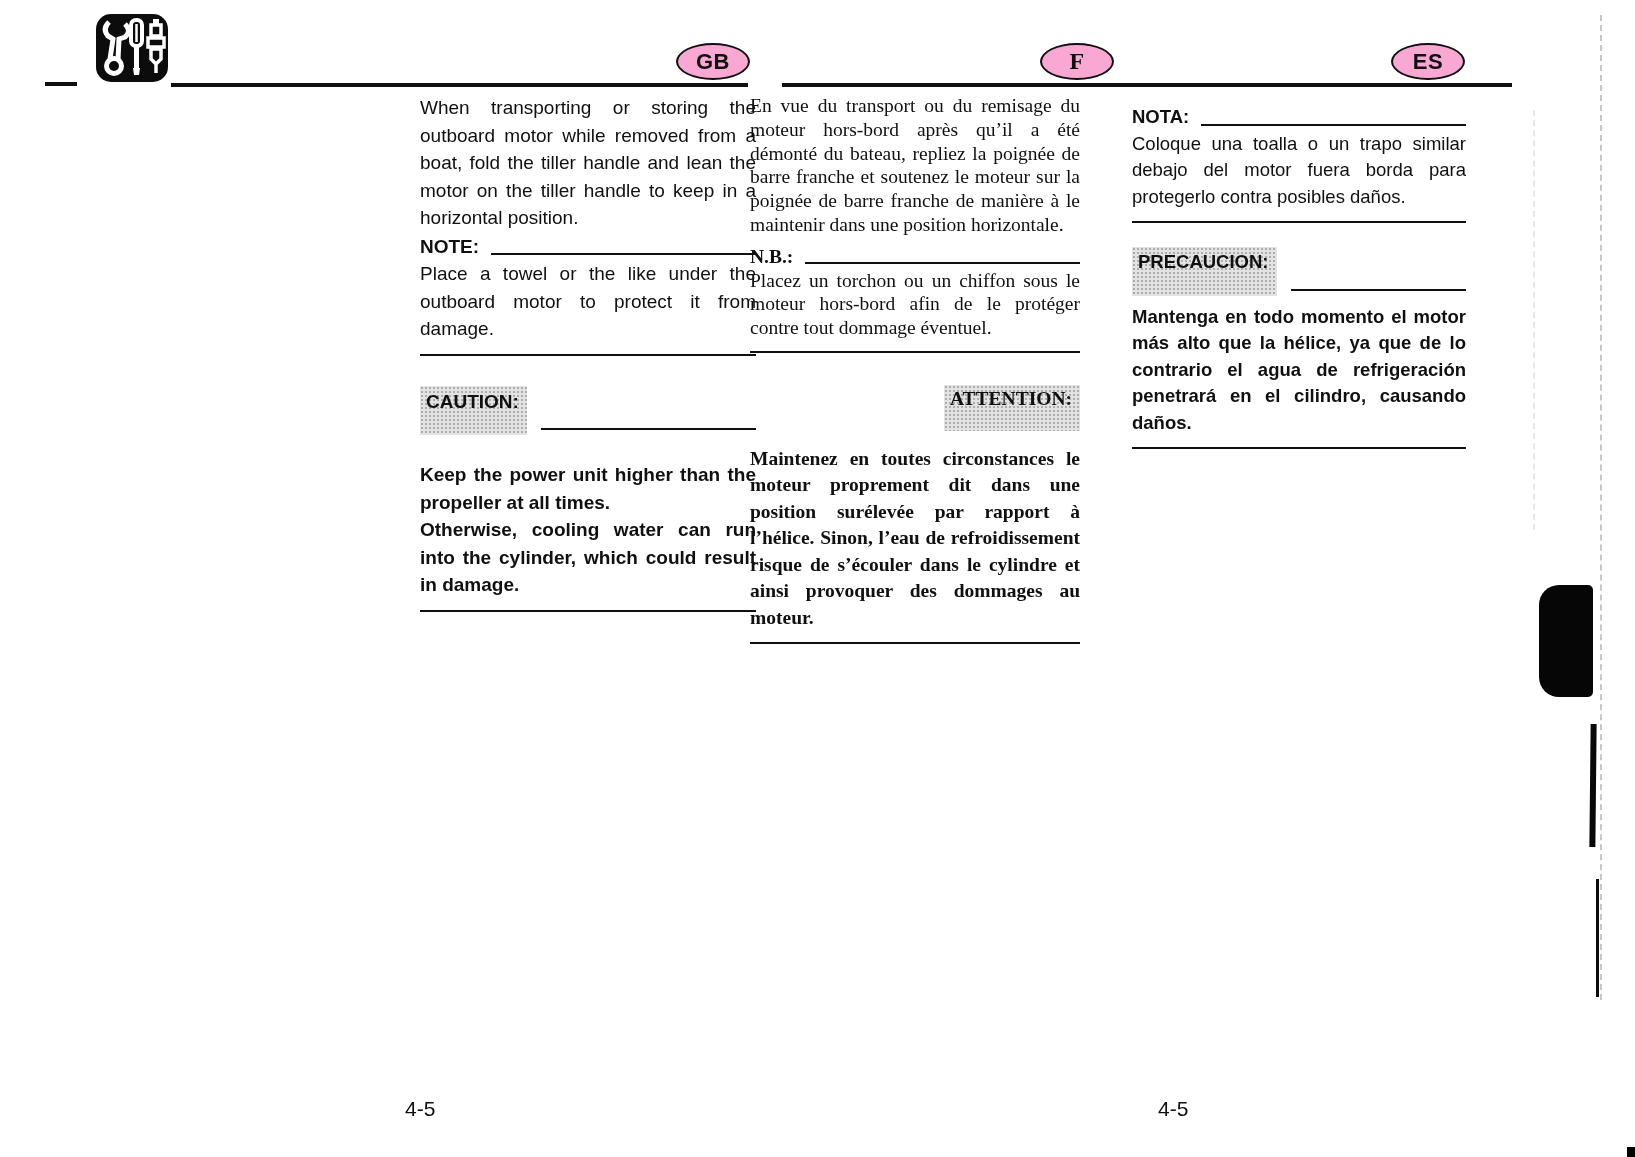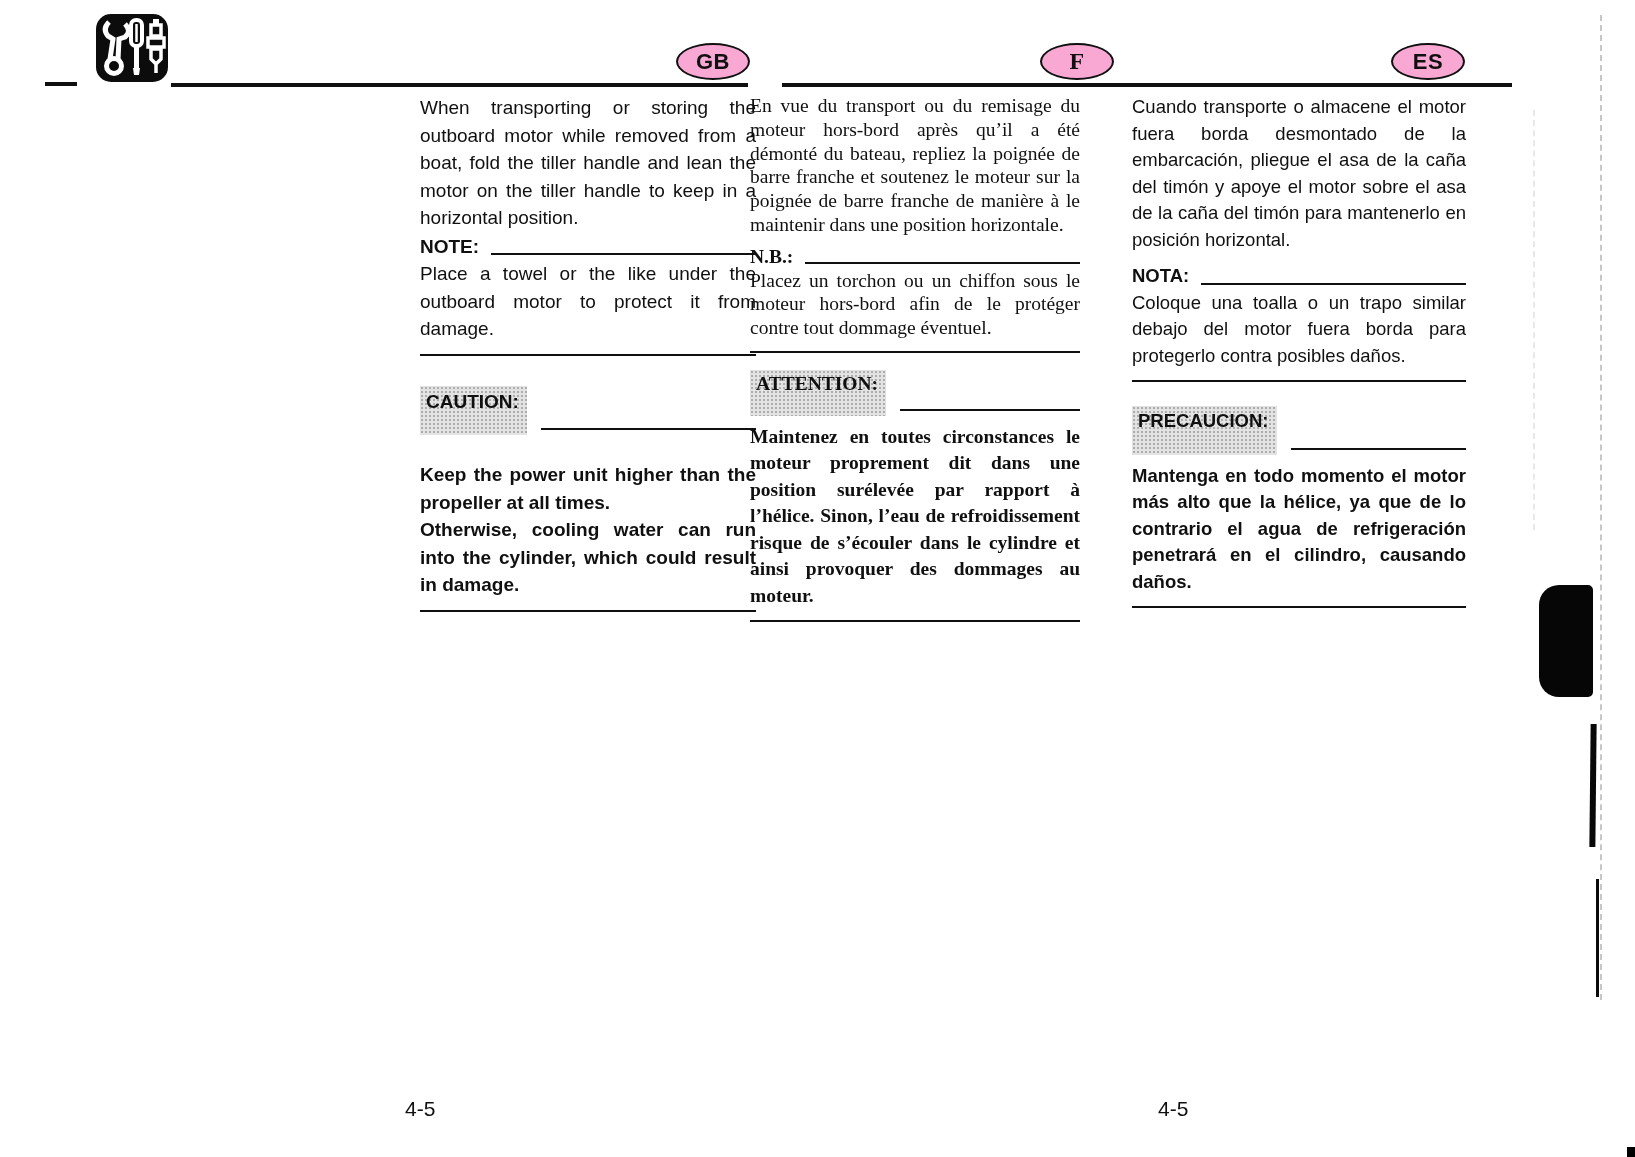--- a/index.html
+++ b/index.html
@@ -41,21 +41,21 @@
   .col-fr .note-row { margin-top:8px; }
   .col-es .note-row { margin-top:10px; }
   .note-label { font-weight:bold; white-space:nowrap; }
   .col-fr .note-label { font-family:"Liberation Serif", serif; font-size:19.5px; }
   .note-rule { flex:1; border-bottom:2.5px solid #101010; margin:0 0 5px 12px; }
 
   .section-rule { border-bottom:2.5px solid #101010; margin-top:11px; }
 
   .caution-row { display:flex; align-items:flex-end; }
   .col-gb .caution-row { margin-top:30px; }
-  .col-fr .caution-row { margin-top:17px; }
+  .col-fr .caution-row { margin-top:32px;flex-direction:column; }
   .col-es .caution-row { margin-top:24px; }
   .caution-label {
     font-weight:bold; white-space:nowrap; padding:2px 8px 20px 6px;
     background-color:#e3e3e3;
     background-image:radial-gradient(circle, #9a9a9a 24%, rgba(0,0,0,0) 28%);
     background-size:4px 4px;
   }
   .col-fr .caution-label { font-family:"Liberation Serif", serif; font-size:19.5px; }
   .caution-rule { flex:1; border-bottom:2.5px solid #101010; margin:0 0 5px 14px; }
 
@@ -146,21 +146,20 @@
     <div class="section-rule"></div>
     <div class="caution-row">
       <p class="caution-label">ATTENTION:</p>
       <div class="caution-rule"></div>
     </div>
     <p class="caution-text">Maintenez en toutes circonstances le moteur proprement dit dans une position surélevée par rapport à l’hélice. Sinon, l’eau de refroidissement risque de s’écouler dans le cylindre et ainsi provoquer des dommages au moteur.</p>
     <div class="section-rule"></div>
   </div>
 
   <div class="col col-es">
-    <p>Cuando transporte o almacene el motor fuera borda desmontado de la embarcación, pliegue el asa de la caña del timón y apoye el motor sobre el asa de la caña del timón para mantenerlo en posición horizontal.</p>
     <div class="note-row">
       <p class="note-label">NOTA:</p>
       <div class="note-rule"></div>
     </div>
     <p>Coloque una toalla o un trapo similar debajo del motor fuera borda para protegerlo contra posibles daños.</p>
     <div class="section-rule"></div>
     <div class="caution-row">
       <p class="caution-label">PRECAUCION:</p>
       <div class="caution-rule"></div>
     </div>

